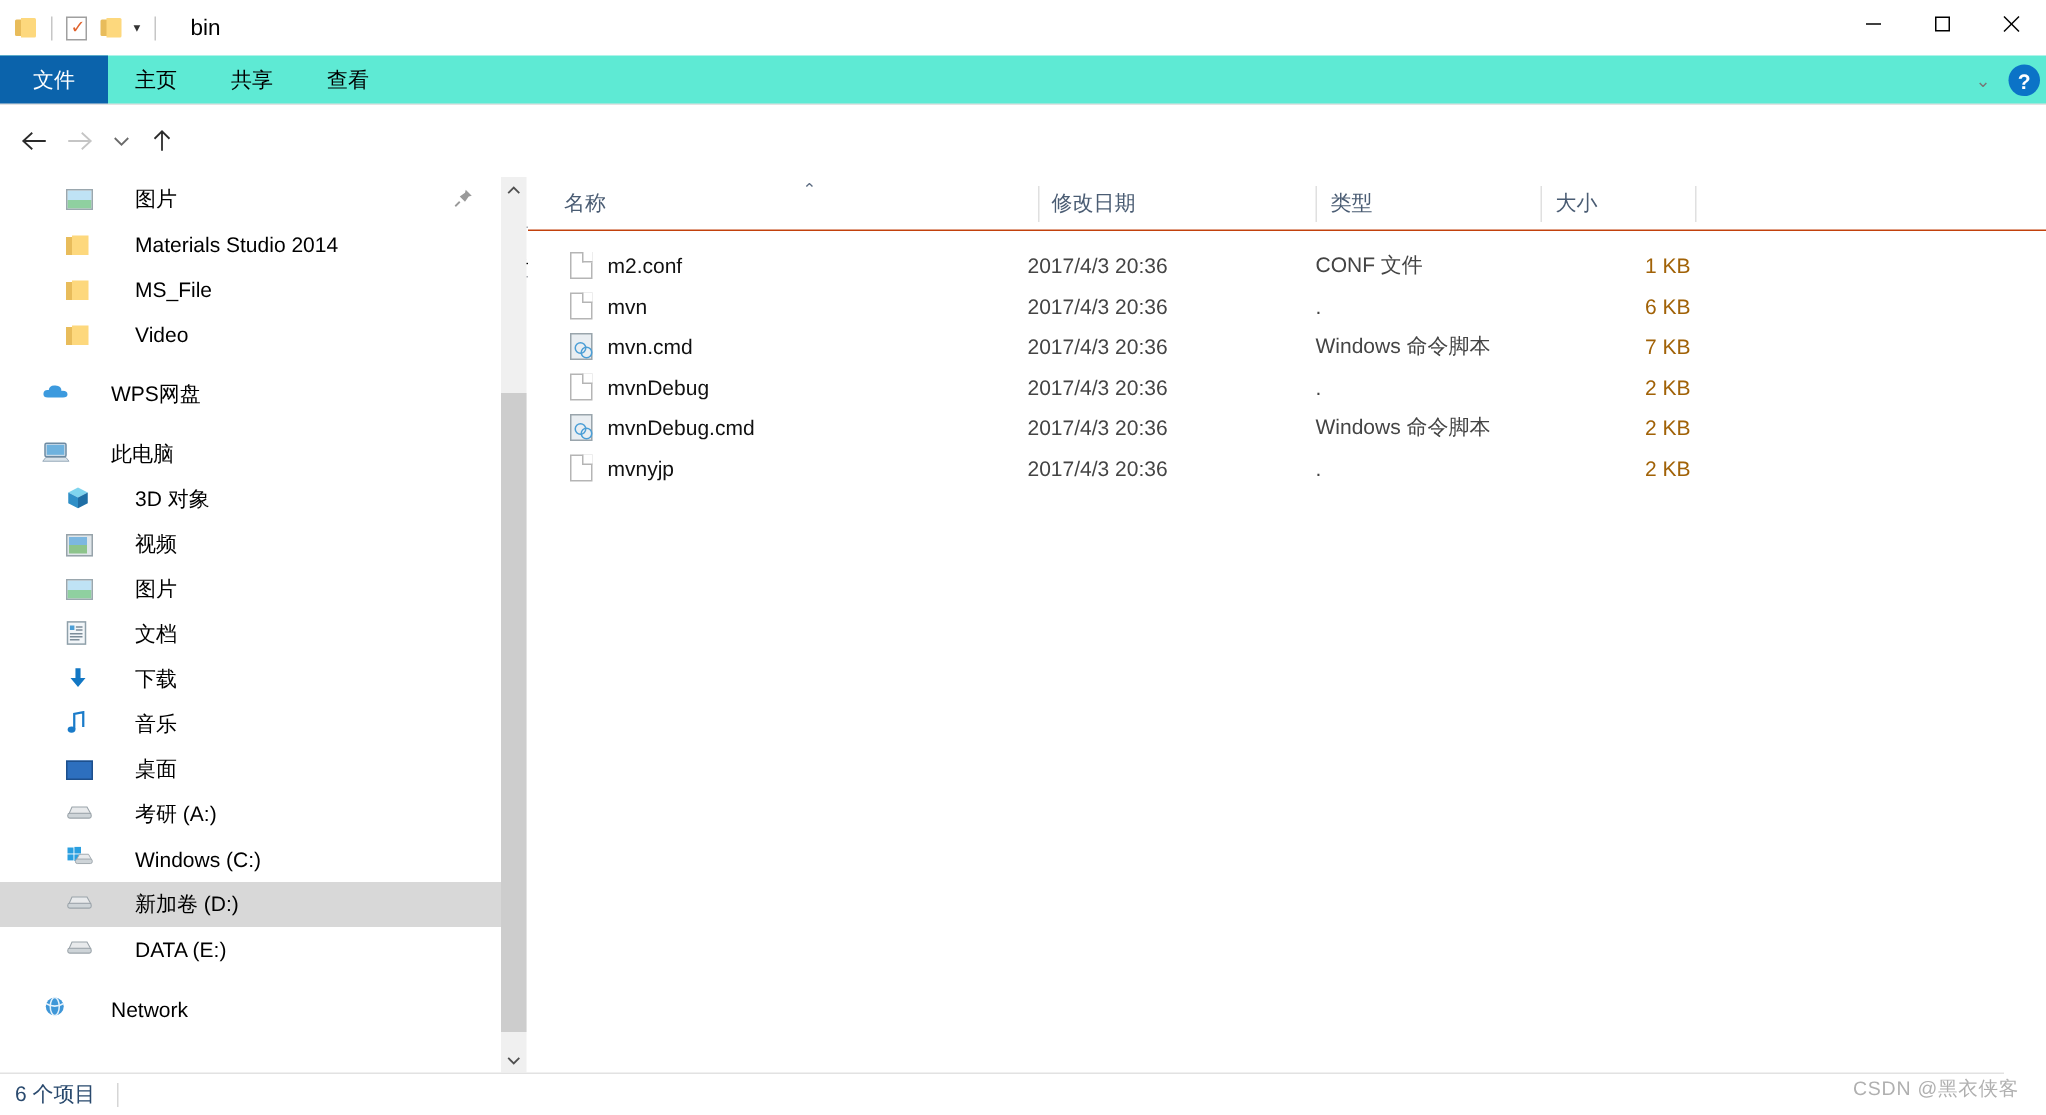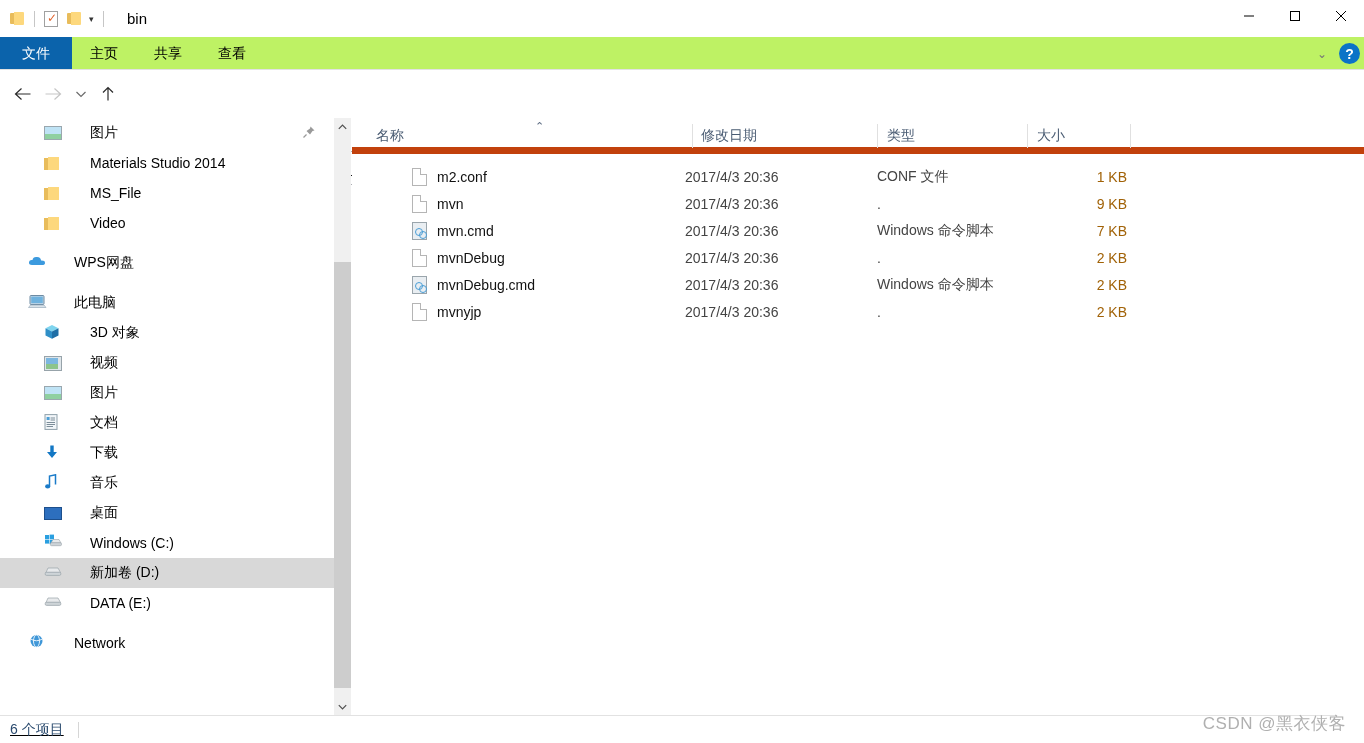--- a/index.html
+++ b/index.html
@@ -36,21 +36,21 @@
   }
   .qat-caret { font-size:9px; color:#333; margin-left:7px; }
   .win-title { position:absolute; left:127px; top:0; height:37px; line-height:37px;
     font-size:15px; color:#000; }
   .wincontrols { position:absolute; right:0; top:0; height:32px; display:flex; }
   .wc { width:46px; height:32px; display:flex; align-items:center; justify-content:center;
         color:#000; font-size:13px; }
   .wc svg { display:block; }
 
   
-  .ribbon { position:absolute; left:0; top:37px; width:1364px; height:33px; background:#bef264; }
+  .ribbon { position:absolute; left:0; top:37px; width:1364px; height:33px; background:#5eead4; }
   .tabs { display:flex; height:33px; align-items:stretch; }
   .tab { display:flex; align-items:center; justify-content:center; font-size:14px; color:#000;
          padding:0 18px; height:33px; }
   .tab.file { background:#0b63ab; color:#fff; width:72px; padding:0; }
   .ribbon-right { position:absolute; right:4px; top:0; height:33px; display:flex; align-items:center; gap:12px; }
   .ribbon-caret { font-size:12px; color:#777; }
   .help-btn { width:21px; height:21px; border-radius:50%; background:#0b73c7; color:#fff;
               font-size:14px; font-weight:bold; display:flex; align-items:center; justify-content:center; }
   .ribbon-underline { position:absolute; left:0; top:69px; width:1364px; height:1px; background:#e2e2e2; }
 
@@ -98,52 +98,52 @@
   .ic-desktop { width:17px; height:13px; background:#2d6fbe; border:1px solid #1d4f8c; }
 
   .sb-scroll { position:absolute; left:334px; top:118px; width:17px; height:597px; background:#f0f0f0; }
   .sb-arrow { width:17px; height:17px; display:flex; align-items:center; justify-content:center;
               font-size:9px; color:#606060; }
   .sb-arrow.bot { position:absolute; bottom:0; left:0; }
   .sb-thumb { position:absolute; left:0; top:144px; width:17px; height:426px; background:#cdcdcd; }
 
   
   .filepane { position:absolute; left:352px; top:118px; width:1012px; height:597px; background:#fff; }
-  .colheader { position:relative; height:36px; border-bottom:7px solid #c2410c; }
+  .colheader { position:relative; height:36px; border-bottom:1px solid #c2410c; }
   .col { position:absolute; top:0; height:36px; display:flex; align-items:center;
          font-size:14px; color:#4a5c73; padding-left:10px; }
   .coldiv { position:absolute; top:6px; width:1px; height:24px; background:#e0e0e0; }
   .sortcaret { position:absolute; top:2px; left:183px; font-size:11px; color:#5a6a80; }
 
   .rows { position:relative; }
   .row { position:relative; height:27px; display:flex; align-items:center; }
   .cell-name { position:absolute; left:0; display:flex; align-items:center; gap:10px;
-               padding-left:28px; font-size:14px; color:#111;margin-left:32px; }
+               padding-left:28px; font-size:14px; color:#111; }
   .cell-date { position:absolute; left:333px; font-size:14px; color:#444; }
   .cell-type { position:absolute; left:525px; font-size:14px; color:#444; }
   .cell-size { position:absolute; left:700px; width:75px; text-align:right; font-size:14px; color:#a16207; }
 
   .fi { width:15px; height:18px; position:relative; flex:0 0 15px; }
   .fi.page { background:#fff; border:1px solid #b5b5b5; }
   .fi.page::after { content:""; position:absolute; right:-1px; top:-1px; width:6px; height:6px;
       background:#fff; border-left:1px solid #b5b5b5; border-bottom:1px solid #b5b5b5; }
   .fi.script { background:#e9eef2; border:1px solid #9aa5ac; }
   .fi.script::before { content:""; position:absolute; left:2px; top:5px; width:6px; height:6px;
       border:1.5px solid #4b9ed6; border-radius:50%; }
   .fi.script::after { content:""; position:absolute; left:6px; top:8px; width:6px; height:6px;
       border:1.5px solid #4b9ed6; border-radius:50%; }
 
   
   .statusbar { position:absolute; left:0; top:715px; width:1336px; height:28px; background:#fff;
-    border-top:1px solid #e2e2e2; display:flex; align-items:center;text-decoration:underline; }
+    border-top:1px solid #e2e2e2; display:flex; align-items:center; }
   .status-text { font-size:14px; color:#2a4a6e; padding-left:10px; }
   .status-div { width:1px; height:16px; background:#d6d6d6; margin-left:14px; }
 
   
-  .watermark { position:absolute; right:18px; bottom:8px; font-size:17px; color:#b0b0b0;
+  .watermark { position:absolute; right:18px; bottom:8px; font-size:13px; color:#b0b0b0;
      letter-spacing:0.5px;margin-top:24px; }
 </style>
 </head>
 <body>
 
 <div id="app">
 
   <div class="titlebar">
     <div class="qat">
       <span class="ico-folder"></span>
@@ -354,20 +354,29 @@
         </svg>
       </span>
       <span class="sb-label">音乐</span>
     </div>
 
     <div class="sb-item indent2">
       <span class="sb-icon ic-desktop"></span>
       <span class="sb-label">桌面</span>
     </div>
 
+    <div class="sb-item indent2">
+      <span class="sb-icon">
+        <svg width="18" height="11" viewBox="0 0 18 11">
+          <path d="M2 6.5 L4 2 H14 L16.5 6.5 Z" fill="#e8eaec" stroke="#9aa3a9" stroke-width="0.7"></path>
+          <rect x="1.2" y="6.2" width="15.6" height="3.2" rx="1.3" fill="#ced4d8" stroke="#9aa3a9" stroke-width="0.7"></rect>
+        </svg>
+      </span>
+      <span class="sb-label">考研 (A:)</span>
+    </div>
 
     <div class="sb-item indent2">
       <span class="sb-icon">
         <svg width="18" height="13" viewBox="0 0 18 13">
           <rect x="1" y="1" width="4" height="4" fill="#2a9fe0"></rect>
             <rect x="5.6" y="0.6" width="4.4" height="4.4" fill="#2a9fe0"></rect>
           <rect x="1" y="5.6" width="4" height="4" fill="#2a9fe0"></rect>
             <rect x="5.6" y="5.6" width="4.4" height="4.4" fill="#2a9fe0"></rect>
           <path d="M7 9 L9 5.5 H15 L17 9 Z" fill="#e8eaec" stroke="#9aa3a9" stroke-width="0.6"></path>
           <rect x="6.3" y="8.7" width="11.2" height="3" rx="1.2" fill="#ced4d8" stroke="#9aa3a9" stroke-width="0.6"></rect>
@@ -450,21 +459,21 @@
         <div class="cell-size">1 KB</div>
       </div>
 
       <div class="row">
         <div class="cell-name">
           <span class="fi page"></span>
           <span>mvn</span>
         </div>
         <div class="cell-date">2017/4/3 20:36</div>
         <div class="cell-type">.</div>
-        <div class="cell-size">9 KB</div>
+        <div class="cell-size">6 KB</div>
       </div>
 
       <div class="row">
         <div class="cell-name">
           <span class="fi script"></span>
           <span>mvn.cmd</span>
         </div>
         <div class="cell-date">2017/4/3 20:36</div>
         <div class="cell-type">Windows 命令脚本</div>
         <div class="cell-size">7 KB</div>

